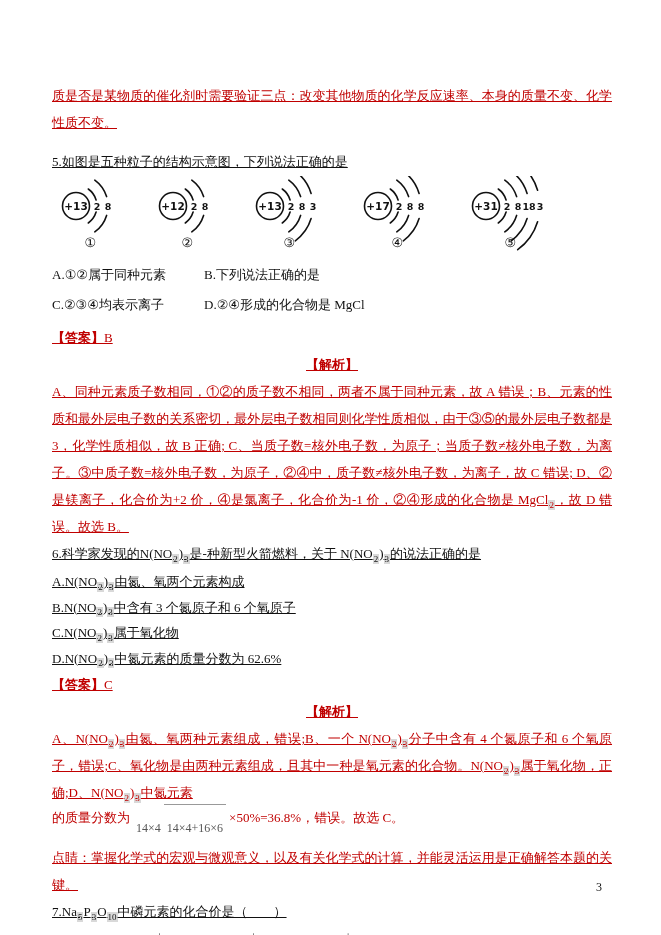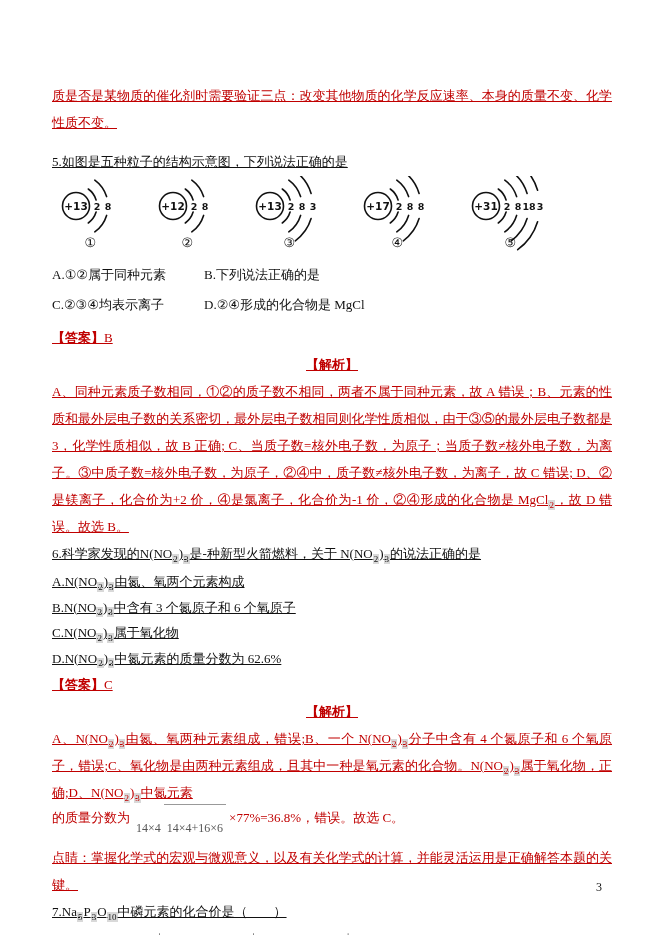--- a/index.html
+++ b/index.html
@@ -137,21 +137,21 @@
   <p class="red bold">【解析】</p>
 
   <p class="red just">A、N(NO<sub class="shade">2</sub>)<sub class="shade">3</sub>由氮、氧两种元素组成，错误;B、一个 N(NO<sub class="shade">2</sub>)<sub class="shade">3</sub>分子中含有 4 个氮原子和 6 个氧原子，错误;C、氧化物是由两种元素组成，且其中一种是氧元素的化合物。N(NO<sub class="shade">2</sub>)<sub class="shade">3</sub>属于氧化物，正确;D、N(NO<sub class="shade">2</sub>)<sub class="shade">3</sub>中氮元素</p>
 
   <div class="frac-line">
     <span class="red">的质量分数为</span>
     <span class="frac">
       <span class="num">14×4</span>
       <span class="den">14×4+16×6</span>
     </span>
-    <span class="red">×77%=36.8%，错误。故选 C。</span>
+    <span class="red">×50%=36.8%，错误。故选 C。</span>
   </div>
 
   <p class="red just">点睛：掌握化学式的宏观与微观意义，以及有关化学式的计算，并能灵活运用是正确解答本题的关键。</p>
 
   <p>7.Na<sub class="shade">5</sub>P<sub class="shade">3</sub>O<sub class="shade">10</sub>中磷元素的化合价是（　　）</p>
 
   <div class="optrow7">
     <span>A.<sup>-</sup>3</span>
     <span>B.<sup>+</sup>2</span>
     <span>C.<sup>+</sup>3</span>

